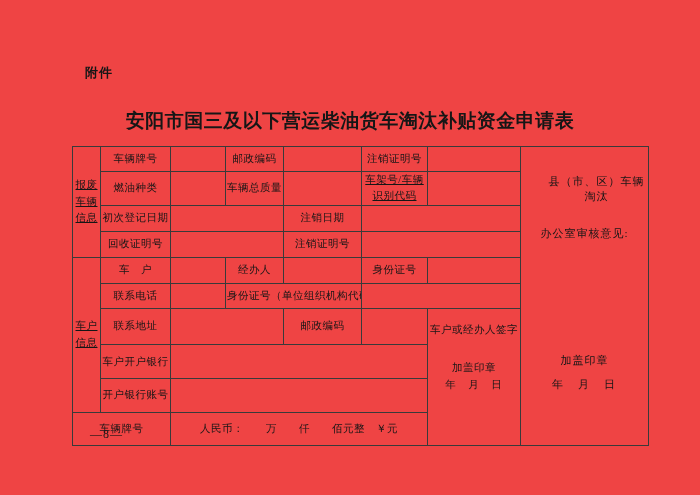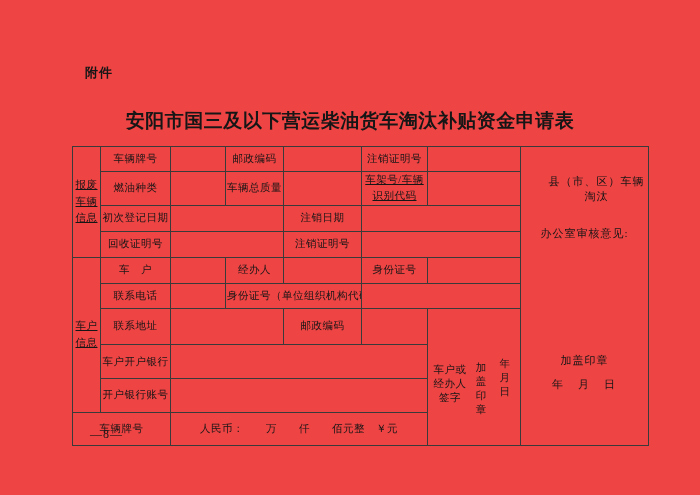--- a/index.html
+++ b/index.html
@@ -30,21 +30,21 @@
     font-size:10.5px;
     text-align:center;vertical-align:middle;
     letter-spacing:0.5px;
     padding:0 1px;
     overflow:hidden;
   }
   td.pre{white-space:pre-line;line-height:1.55;text-decoration:underline;}
   td.small{font-size:9.5px;letter-spacing:0;white-space:nowrap;}
   td.amount{letter-spacing:0.5px;white-space:pre;margin-left:9px;}
   
-  .sign-inner{height:136px;display:flex;flex-direction:row;align-items:center;}
+  .sign-inner{height:136px;display:flex;flex-direction:column;align-items:center;}
   .sign-title{margin-top:14px;}
   .sign-seal{margin-top:24px;}
   .sign-date{margin-top:3px;letter-spacing:1px;}
   
   .review-inner{position:relative;height:258px;font-size:11px;letter-spacing:1px;}
   .review-line1{padding-top:7px;padding-left:24px;}
   .review-line2{margin-top:22px;}
   .review-seal-block{position:absolute;top:186px;left:0;width:100%;text-align:center;}
   .review-date{margin-top:9px;letter-spacing:2px;}
   .page-number{

